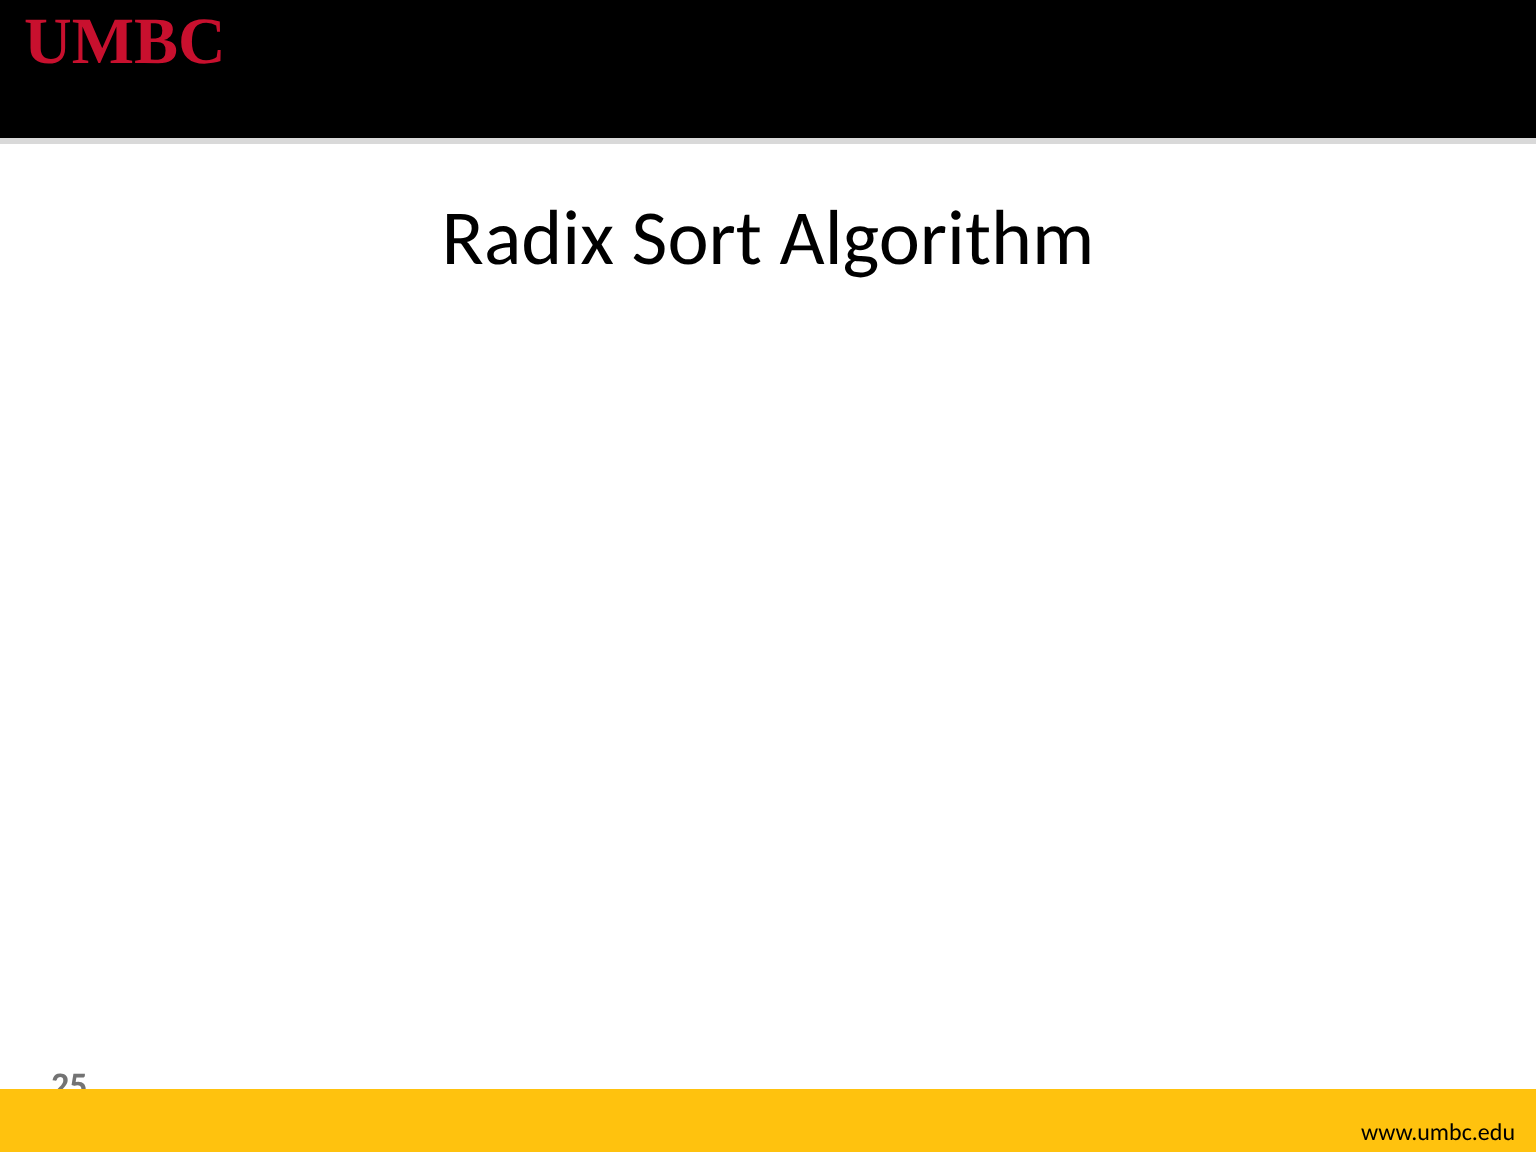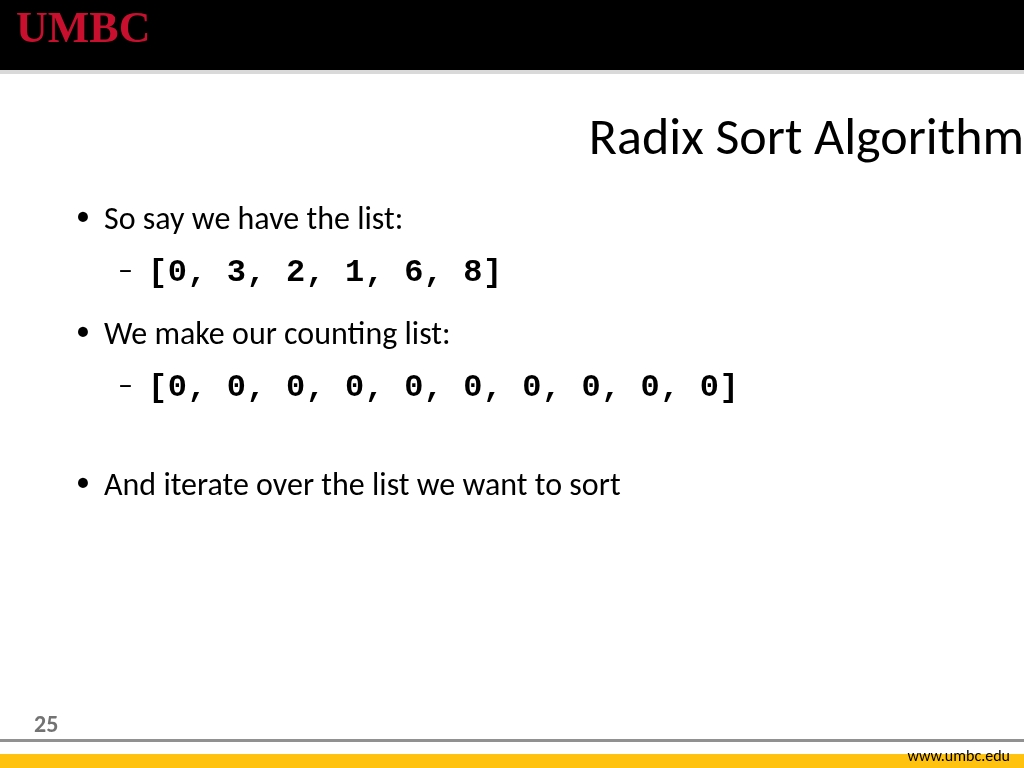--- a/index.html
+++ b/index.html
@@ -1,70 +1,58 @@
 <!DOCTYPE html>
 <html><head>
 <meta charset="utf-8">
 <style>
   * { margin: 0; padding: 0; box-sizing: border-box; }
   html, body { width: 1024px; height: 768px; font-family: Calibri, "Segoe UI", Arial, sans-serif; background: #fff; overflow: hidden; }
 
   .slide { width: 1024px; height: 768px; position: relative; background: #fff; }
 
   
-  .header { width: 100%; height: 74px; background: #000; position: relative; }
+  .header { width: 100%; height: 96px; background: #000; position: relative; }
   .logo-wrap { position: absolute; left: 16px; top: 6px; }
   .logo-text { font-family: "Times New Roman", Georgia, serif; color: #c8102e; font-size: 44px; font-weight: 700; letter-spacing: 0px; line-height: 1; }
   .tagline { font-family: Arial, sans-serif; color: #fff; font-size: 11px; font-weight: 700; letter-spacing: 5px; margin-top: 6px; }
   .header-bottom { position: absolute; bottom: 0; left: 0; width: 100%; height: 4px; background: #d9d9d9; }
 
   
-  .title { text-align: right; font-size: 52px; font-weight: 400; color: #000; margin-top: 30px; font-family: Calibri, "Segoe UI", Arial, sans-serif; }
+  .title { text-align: center; font-size: 52px; font-weight: 400; color: #000; margin-top: 30px; font-family: Calibri, "Segoe UI", Arial, sans-serif; }
 
   
   .body { margin: 28px 60px 0 70px; font-size: 32px; color: #000; line-height: 1.45; }
   .l1 { position: relative; padding-left: 34px; margin-bottom: 6px; }
   .l1::before { content: "•"; position: absolute; left: 6px; top: 0; font-size: 28px; }
   .l2 { position: relative; padding-left: 78px; margin-bottom: 14px; }
   .l2::before { content: "–"; position: absolute; left: 48px; top: 0; font-size: 30px; }
   .mono { font-family: "Courier New", Courier, monospace; font-weight: 700; font-size: 32px; letter-spacing: 0.5px; }
   .gap { height: 36px; }
 
   
-  .footer-bar { position: absolute; bottom: 0; left: 0; width: 100%; height: 14px; background: #ffc20e; }
+  .footer-bar { position: absolute; bottom: 0; left: 0; width: 100%; height: 42px; background: #ffc20e; }
   .footer-top-line { position: absolute; bottom: 26px; left: 0; width: 100%; height: 3px; background: #919191; }
   .page-num { position: absolute; left: 34px; bottom: 30px; font-size: 24px; font-weight: 700; color: #737373; font-family: Calibri, Arial, sans-serif; }
   .footer-url { position: absolute; right: 14px; bottom: 3px; font-size: 16px; color: #000; font-family: Calibri, Arial, sans-serif; }
 </style>
 </head>
 <body>
 
 <div class="slide">
 
   <div class="header">
     <div class="logo-wrap">
       <div class="logo-text">UMBC</div>
     </div>
     <div class="header-bottom"></div>
   </div>
 
   <div class="title">Radix Sort Algorithm</div>
 
-  <div class="body">
-    <div class="l1">So say we have the list:</div>
-    <div class="l2">
-      <span class="mono">[0, 3, 2, 1, 6, 8]</span>
-    </div>
-    <div class="l1">We make our counting list:</div>
-    <div class="l2">
-      <span class="mono">[0, 0, 0, 0, 0, 0, 0, 0, 0, 0]</span>
-    </div>
-    <div class="gap"></div>
-    <div class="l1">And iterate over the list we want to sort</div>
-  </div>
 
   <div class="page-num">25</div>
   <div class="footer-top-line"></div>
   <div class="footer-bar">
     <div class="footer-url">www.umbc.edu</div>
   </div>
 
 </div>
 
 </body></html>

